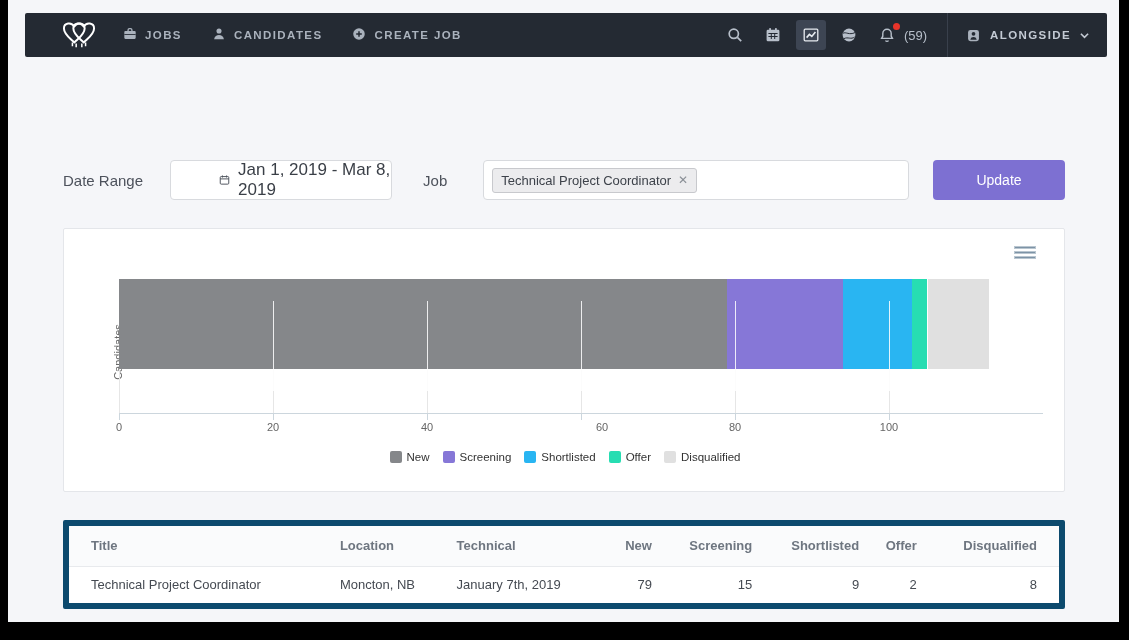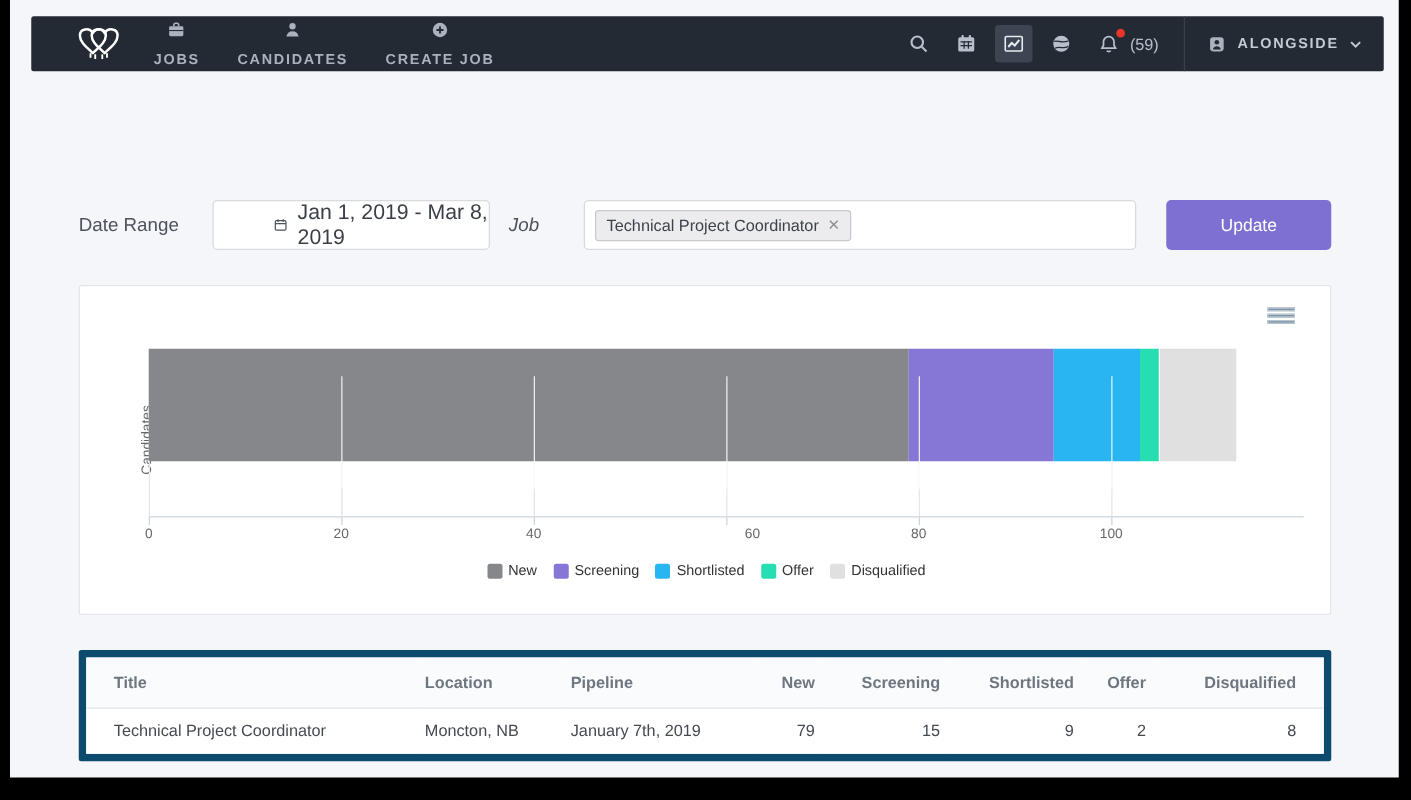--- a/index.html
+++ b/index.html
@@ -4,21 +4,21 @@
 <style>
   * { margin:0; padding:0; box-sizing:border-box; }
   html,body { width:1129px; height:640px; background:#000; font-family:"Liberation Sans", sans-serif; overflow:hidden; }
   .screen { position:absolute; left:8px; top:0; width:1111px; height:622px; background:#f5f6f9; overflow:hidden; }
 
   
   .navbar { position:absolute; left:17px; top:13px; width:1082px; height:44px; background:#242a33;
             border-radius:2px; display:flex; align-items:center; padding:0 18px; color:#aab2bd; }
   .logo { width:44px; height:32px; margin:0 22px 0 14px; display:flex; align-items:center; cursor:pointer; }
   .nav-item { display:flex; align-items:center; gap:8px; margin-right:30px; cursor:pointer;
-              font-size:11.5px; letter-spacing:1.4px; font-weight:bold; color:#aab2bd;flex-direction:column; }
+              font-size:11.5px; letter-spacing:1.4px; font-weight:bold; color:#aab2bd; }
   .nav-item svg { width:14px; height:14px; }
   .nav-spacer { flex:1; }
   .icon-btn { width:30px; height:30px; display:flex; align-items:center; justify-content:center;
               margin-left:8px; border-radius:3px; position:relative; cursor:pointer; color:#b7bfca; }
   .icon-btn svg { width:16px; height:16px; }
   .icon-btn.active { background:#3d4553; color:#e8ecf1; }
   .badge-dot { position:absolute; top:3px; right:2px; width:7px; height:7px; border-radius:50%; background:#e8342a; }
   .notif-count { font-size:13px; color:#b7bfca; margin-left:2px; cursor:pointer; }
   .nav-divider { width:1px; height:44px; background:#39404c; margin:0 18px 0 20px; }
   .user-menu { display:flex; align-items:center; gap:9px; cursor:pointer; font-size:11.5px;
@@ -37,21 +37,21 @@
   .download-btn { background:#fdfdfe; border:1px solid #d4d7dc; border-radius:3px; color:#6b7280;
                   font-size:13px; padding:8px 18px; cursor:pointer; font-family:inherit; }
 
   
   .filters { position:absolute; left:55px; top:160px; width:1002px; height:40px; display:flex; align-items:center; }
   .filter-label { font-size:15px; color:#4d525c; }
   .date-input { width:222px; height:40px; margin-left:27px; background:#fff; border:1px solid #d8dade;
                 border-radius:4px; display:flex; align-items:center; justify-content:center; gap:8px;
                 font-size:17px; color:#3a3f47; cursor:pointer;padding-left:48px; }
   .date-input svg { width:14px; height:14px; color:#4d525c; }
-  .job-label { margin-left:15px;font-style:italic; }
+  .job-label { margin-left:31px; }
   .job-input { flex:1; height:40px; margin-left:36px; background:#fff; border:1px solid #d8dade;
                border-radius:4px; display:flex; align-items:center; padding:0 8px; cursor:text; }
   .job-tag { display:inline-flex; align-items:center; gap:7px; background:#ececee; border:1px solid #c8c9cd;
              border-radius:3px; padding:4px 8px; font-size:13px; color:#3d424a; }
   .tag-x { color:#8a8f96; font-size:12px; cursor:pointer; line-height:1; }
   .update-btn { width:132px; height:40px; margin-left:24px; background:#7d70d2; border:none; border-radius:4px;
                 color:#fff; font-size:14px; cursor:pointer; font-family:inherit; }
 
   
   .chart-panel { position:absolute; left:55px; top:228px; width:1002px; height:264px; background:#fff;
@@ -262,21 +262,21 @@
         </div>
       </div>
   </section>
 
   <section class="table-panel">
     <table>
       <thead>
           <tr id="thead-row">
             <th class="">Title</th>
             <th class="">Location</th>
-            <th class="">Pipeline</th>
+            <th class="">Technical</th>
             <th class="num">New</th>
             <th class="num">Screening</th>
             <th class="num">Shortlisted</th>
             <th class="num">Offer</th>
             <th class="num">Disqualified</th>
           </tr>
         </thead>
       <tbody id="tbody">
           <tr>
             <td class="">Technical Project Coordinator</td>

